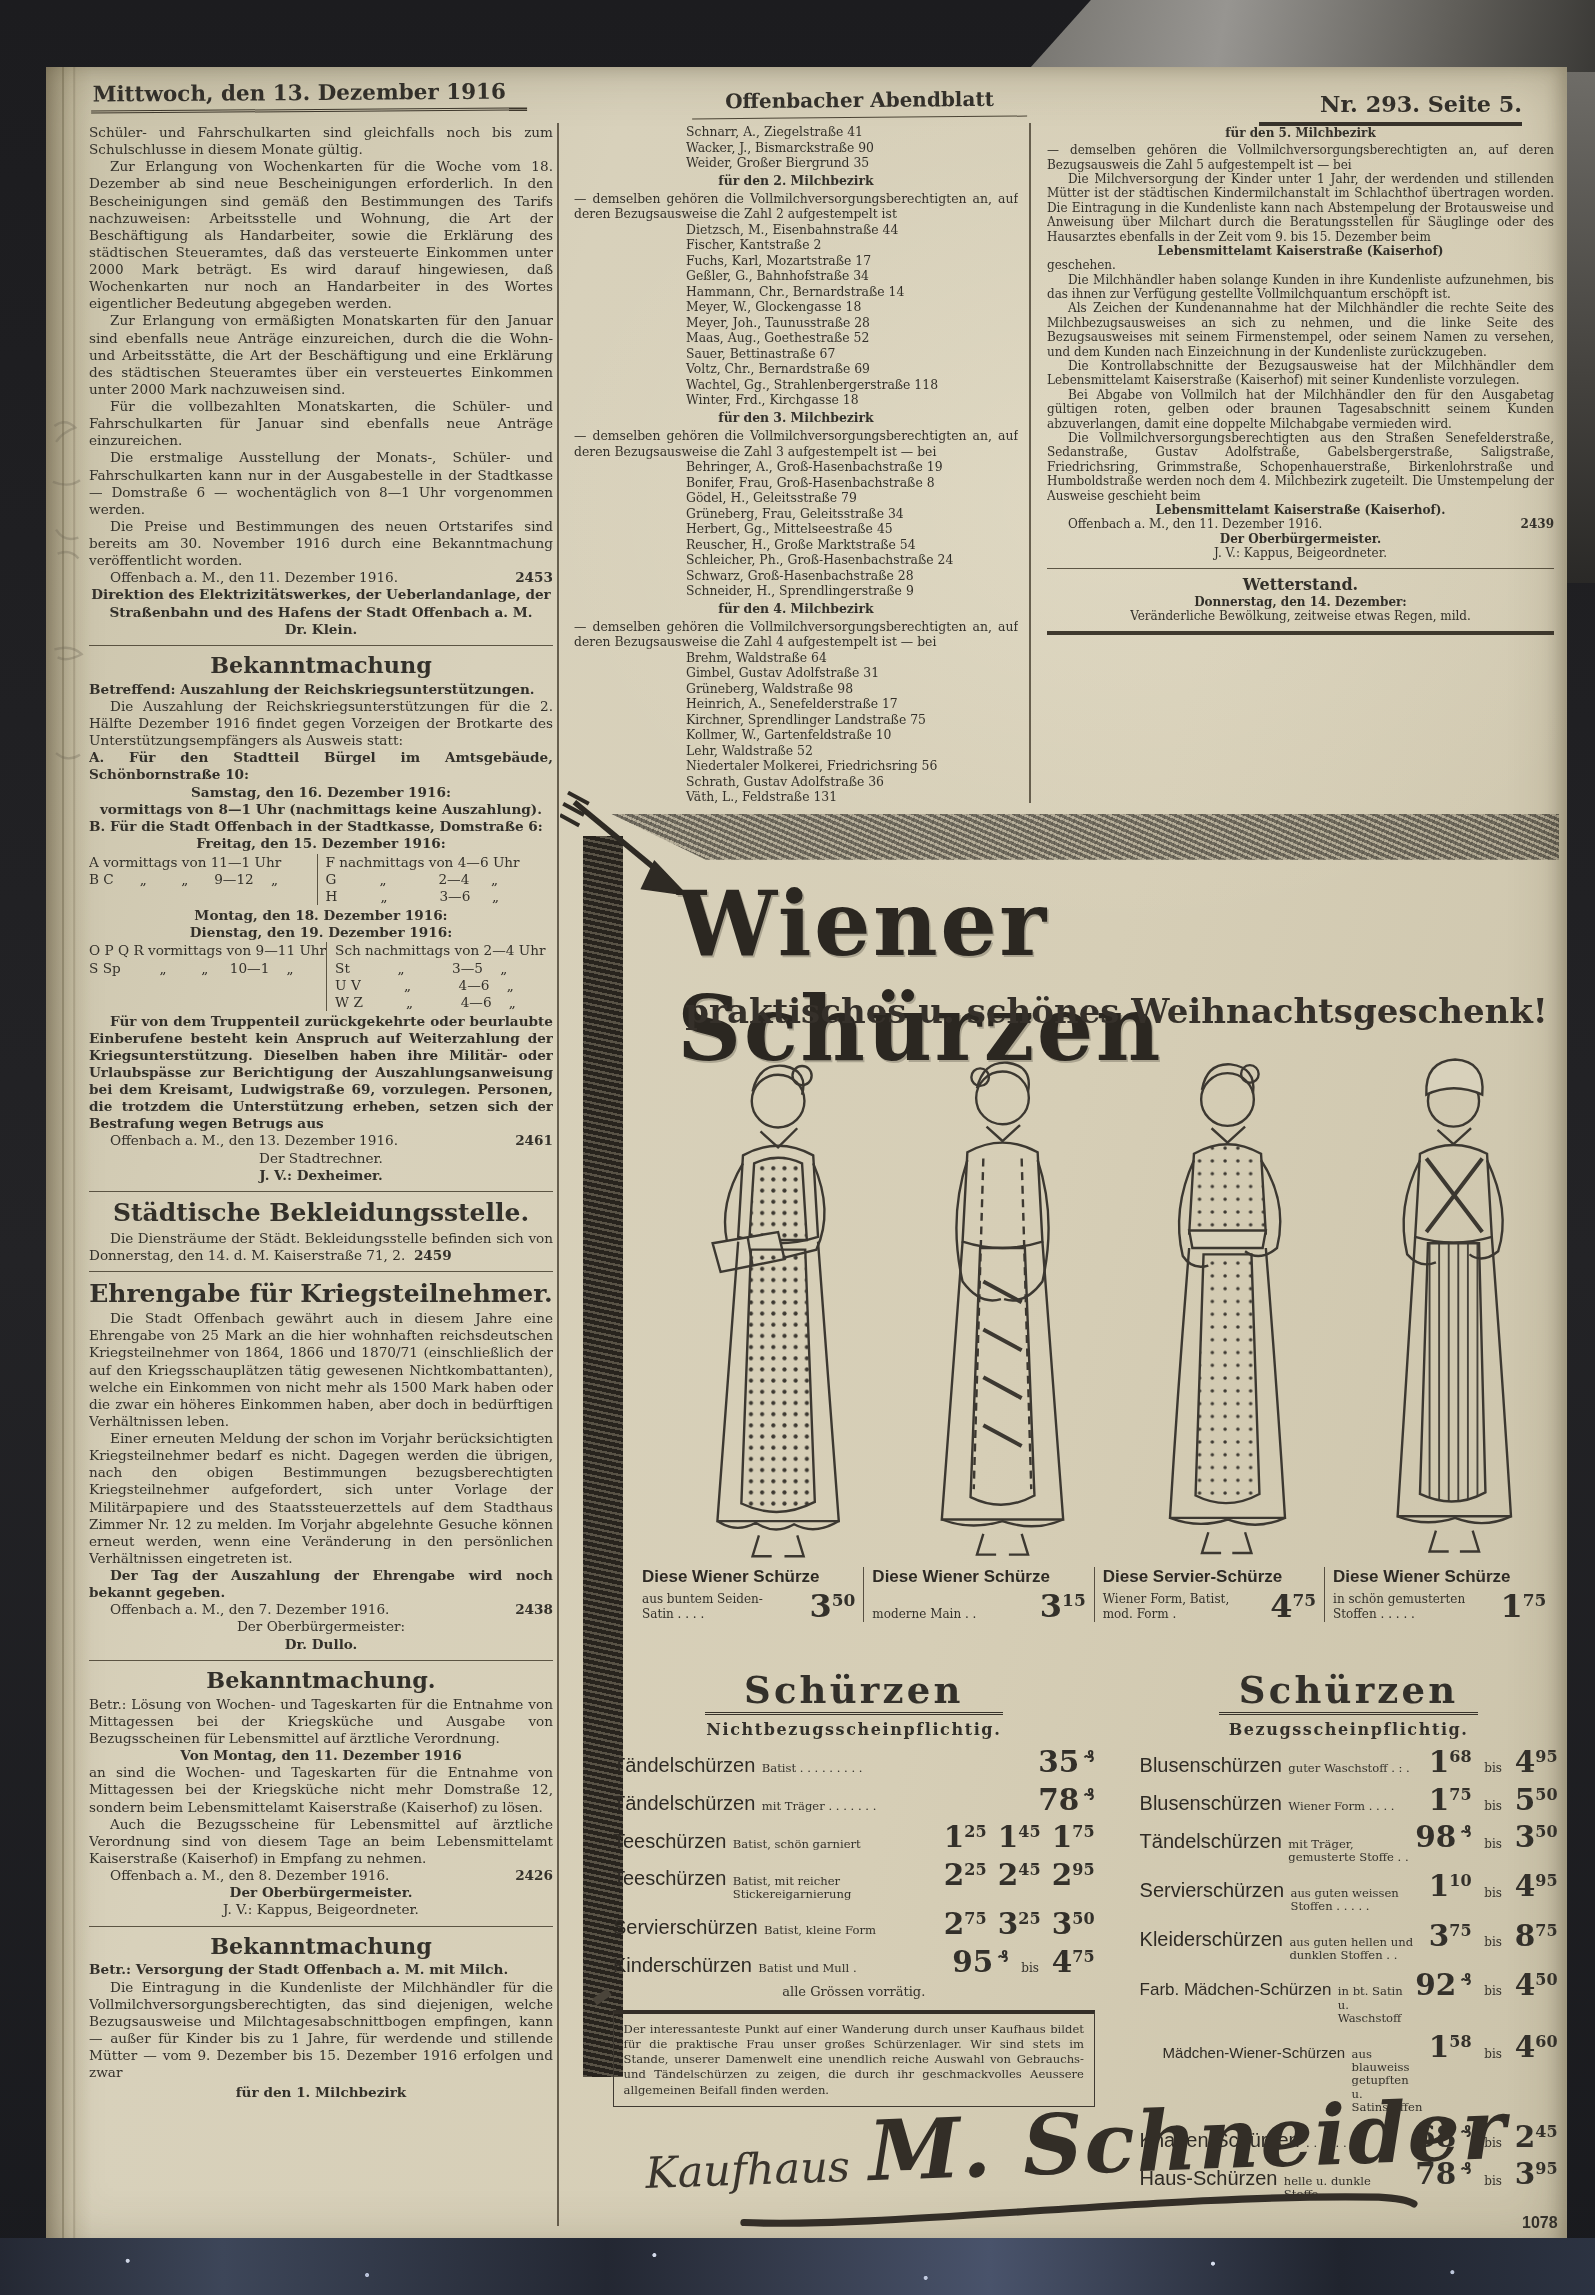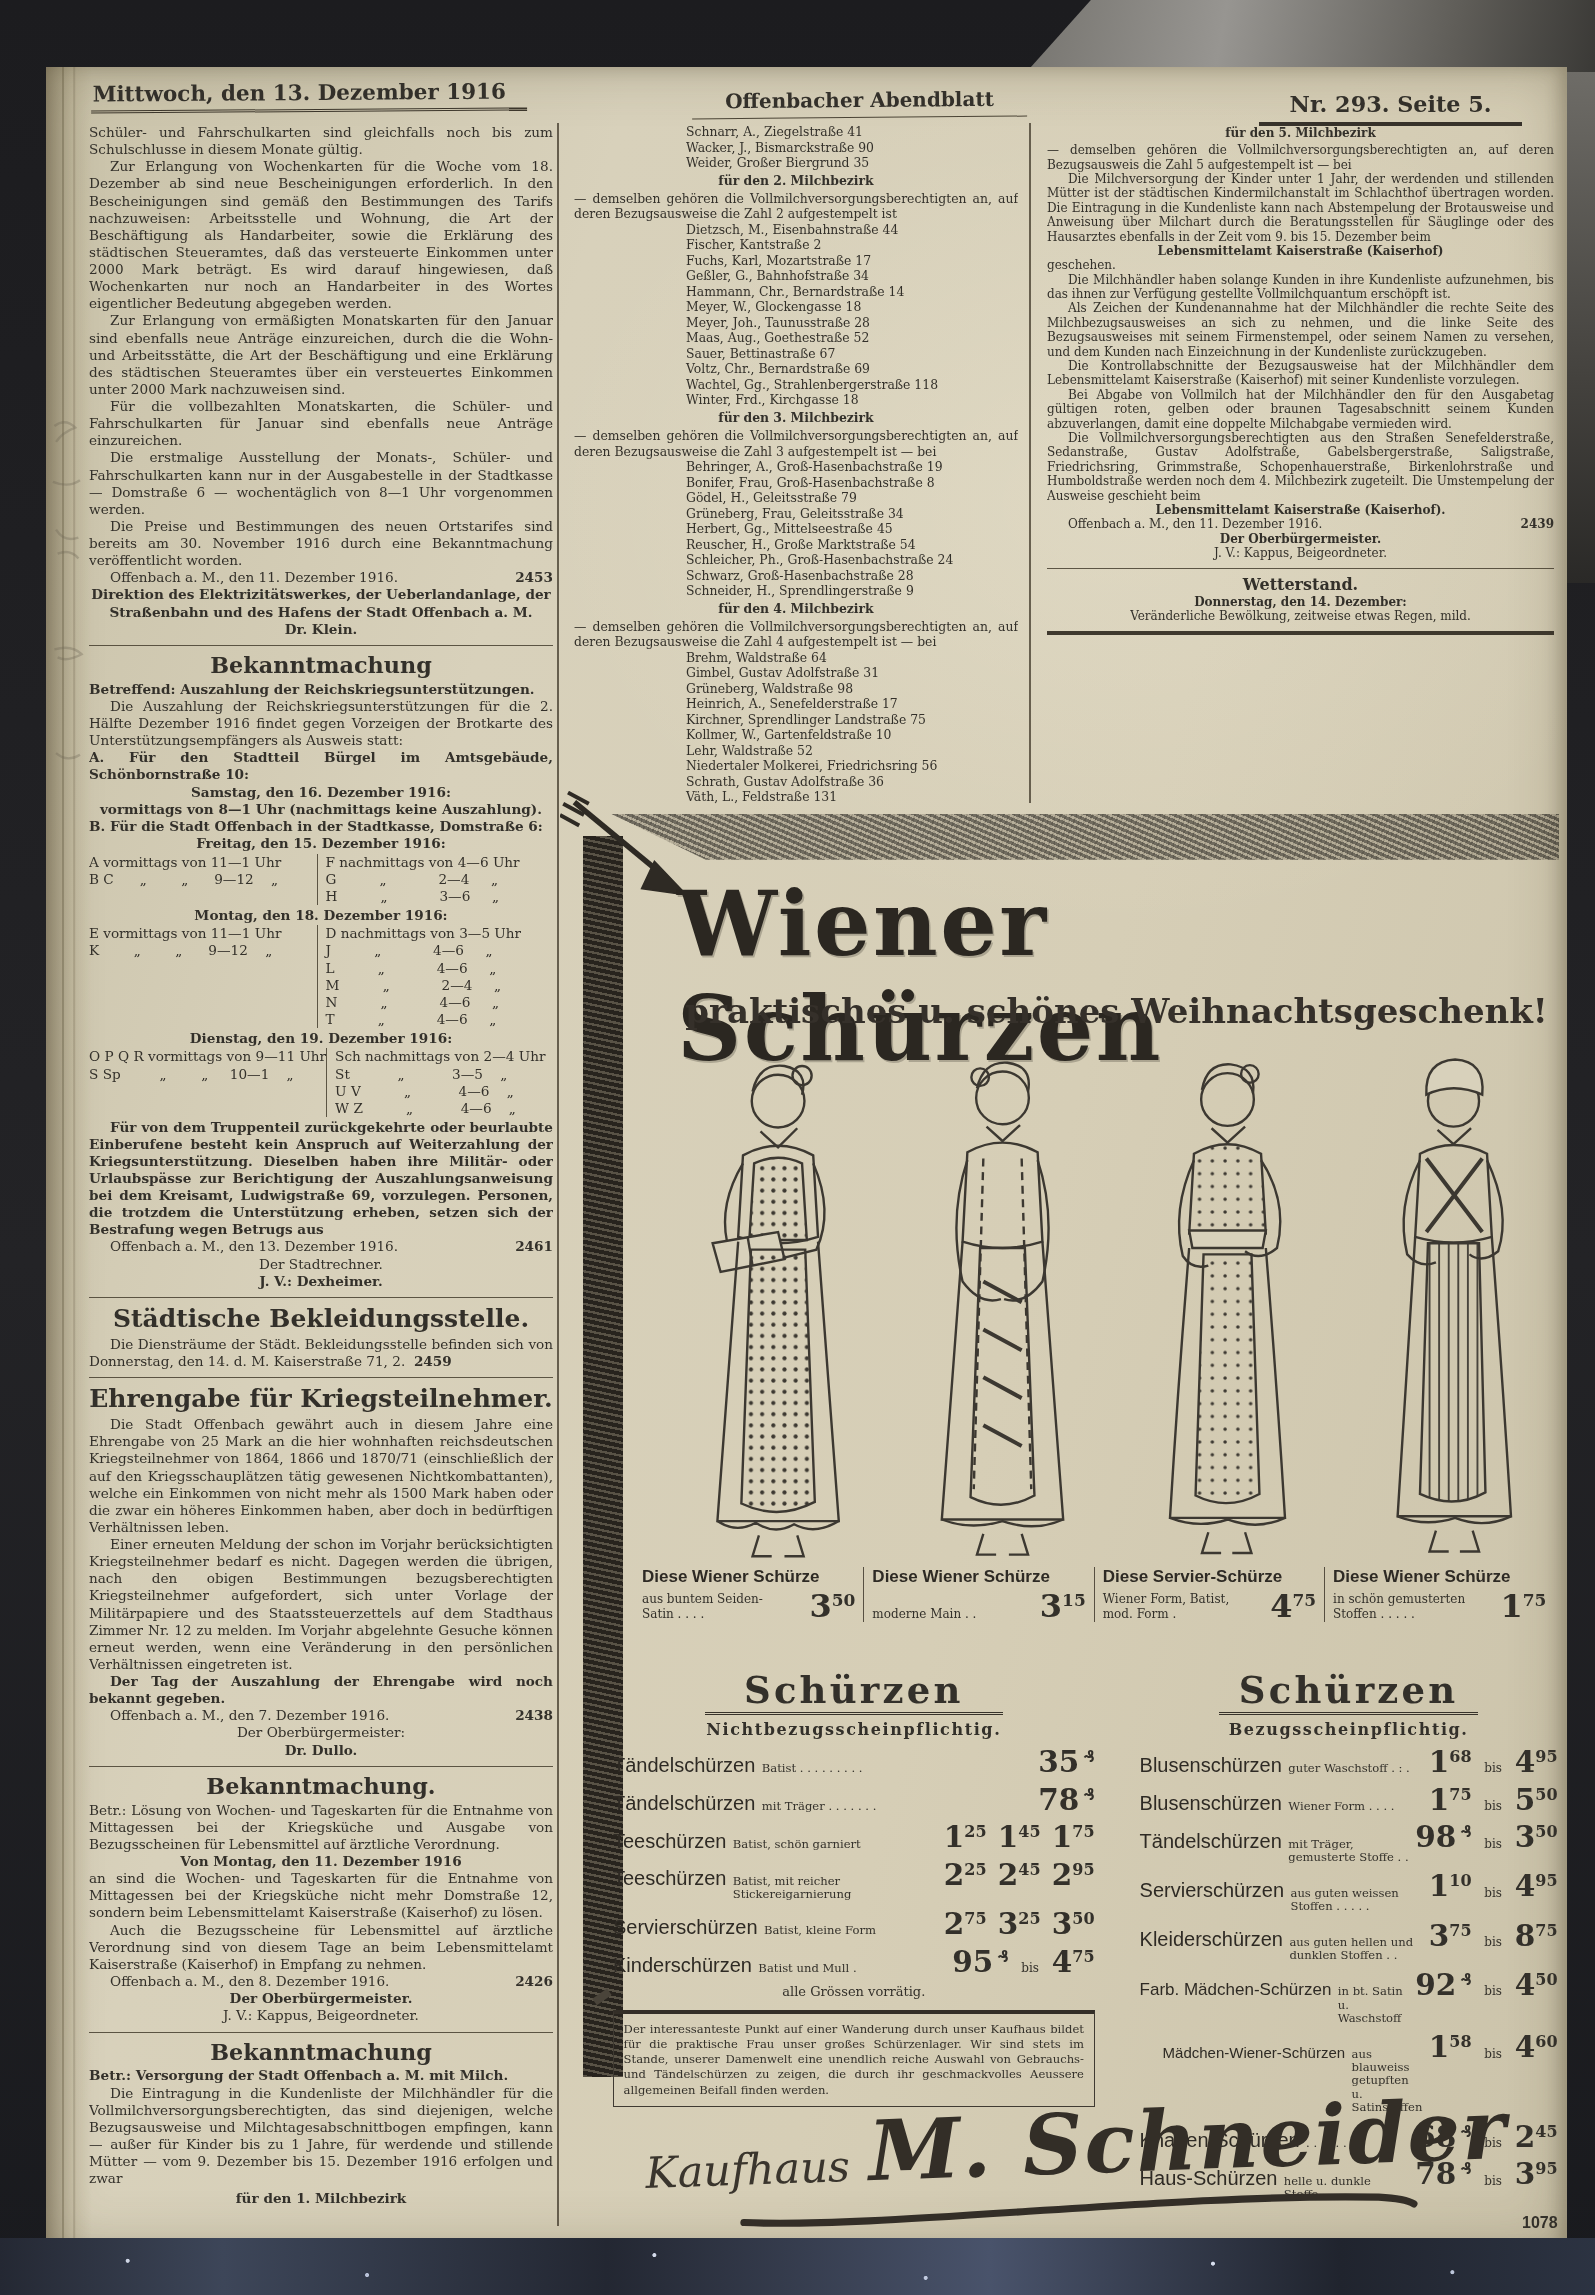--- a/index.html
+++ b/index.html
@@ -15,21 +15,21 @@
     radial-gradient(957px 718px at 70% 20%,rgba(255,252,238,.20),transparent 60%),
     linear-gradient(105deg,#c9c2a9,#d8d1bb 28%,#d6ceb6 62%,#cbc3aa 100%);
     box-shadow:inset 0 0 56px rgba(70,58,32,.30), inset -6.4px 0 14.4px rgba(60,50,30,.25);}
   .gutter{position:absolute;left:0;top:0;width:46px;height:100%;background:linear-gradient(90deg,rgba(90,78,52,.45),rgba(150,138,105,.25) 55%,transparent);}
   .gutter:after{content:"";position:absolute;left:16px;top:0;width:1.6px;height:100%;background:rgba(92,82,58,.35);box-shadow:11.2px 0 0 rgba(92,82,58,.22);}
   .margin-marks{position:absolute;left:1.6px;top:343px;opacity:.55;}
   
   .hdr{position:absolute;left:40px;right:37px;top:8px;height:51px;}
   .hdr-date{position:absolute;left:4.8px;top:4.8px;font-size:21.5px;font-weight:bold;border-bottom:3.2px double #3c362b;padding:0 21px 4px 1.6px;transform:rotate(-.4deg);}
   .hdr-paper{position:absolute;left:606px;top:12.8px;width:335px;text-align:center;font-size:20px;font-weight:bold;border-bottom:1.6px solid #4a4335;padding-bottom:4.8px;transform:rotate(-.5deg);}
-  .hdr-issue{position:absolute;right:8px;top:16px;width:263px;text-align:center;font-size:22.3px;font-weight:bold;border-bottom:4px solid #37322a;padding-bottom:4.8px;}
+  .hdr-issue{position:absolute;right:8px;top:16px;width:263px;text-align:right;font-size:22.3px;font-weight:bold;border-bottom:4px solid #37322a;padding-bottom:4.8px;}
   
   .vrule{position:absolute;width:1.6px;background:rgba(64,56,42,.75);}
   .vr1{left:511px;top:56px;height:2103px;}
   .vr2{left:983px;top:56px;height:680px;}
   .colL{position:absolute;left:43px;top:57px;width:464px;height:2082px;overflow:hidden;font-size:13.6px;line-height:1.26;}
   .colM{position:absolute;left:528px;top:57px;width:444px;height:686px;overflow:hidden;font-size:12.4px;line-height:1.25;}
   .colR{position:absolute;left:1001px;top:57px;width:507px;height:688px;overflow:hidden;font-size:12px;line-height:1.2;}
   .p{margin:0;text-align:justify;text-indent:21px;}
   .p.ni{text-indent:0;}
   .ctr{text-align:center;text-indent:0;}
@@ -146,34 +146,20 @@
           <div class="sched-line">A vormittags von 11—1 Uhr</div>
           <div class="sched-line">B C      „        „      9—12    „</div>
         </div>
       <div class="sched-col r">
           <div class="sched-line">F nachmittags von 4—6 Uhr</div>
           <div class="sched-line">G          „            2—4     „</div>
           <div class="sched-line">H          „            3—6     „</div>
         </div>
     </div>
     <p class="p ctr bold">Montag, den 18. Dezember 1916:</p>
-    <div class="sched">
-      <div class="sched-col">
-          <div class="sched-line">E vormittags von 11—1 Uhr</div>
-          <div class="sched-line">K        „        „      9—12    „</div>
-        </div>
-      <div class="sched-col r">
-          <div class="sched-line">D nachmittags von 3—5 Uhr</div>
-          <div class="sched-line">J          „            4—6     „</div>
-          <div class="sched-line">L          „            4—6     „</div>
-          <div class="sched-line">M          „            2—4     „</div>
-          <div class="sched-line">N          „            4—6     „</div>
-          <div class="sched-line">T          „            4—6     „</div>
-        </div>
-    </div>
     <p class="p ctr bold">Dienstag, den 19. Dezember 1916:</p>
     <div class="sched">
       <div class="sched-col">
           <div class="sched-line">O P Q R vormittags von 9—11 Uhr</div>
           <div class="sched-line">S Sp         „        „     10—1    „</div>
         </div>
       <div class="sched-col r">
           <div class="sched-line">Sch nachmittags von 2—4 Uhr</div>
           <div class="sched-line">St           „           3—5    „</div>
           <div class="sched-line">U V          „           4—6    „</div>

